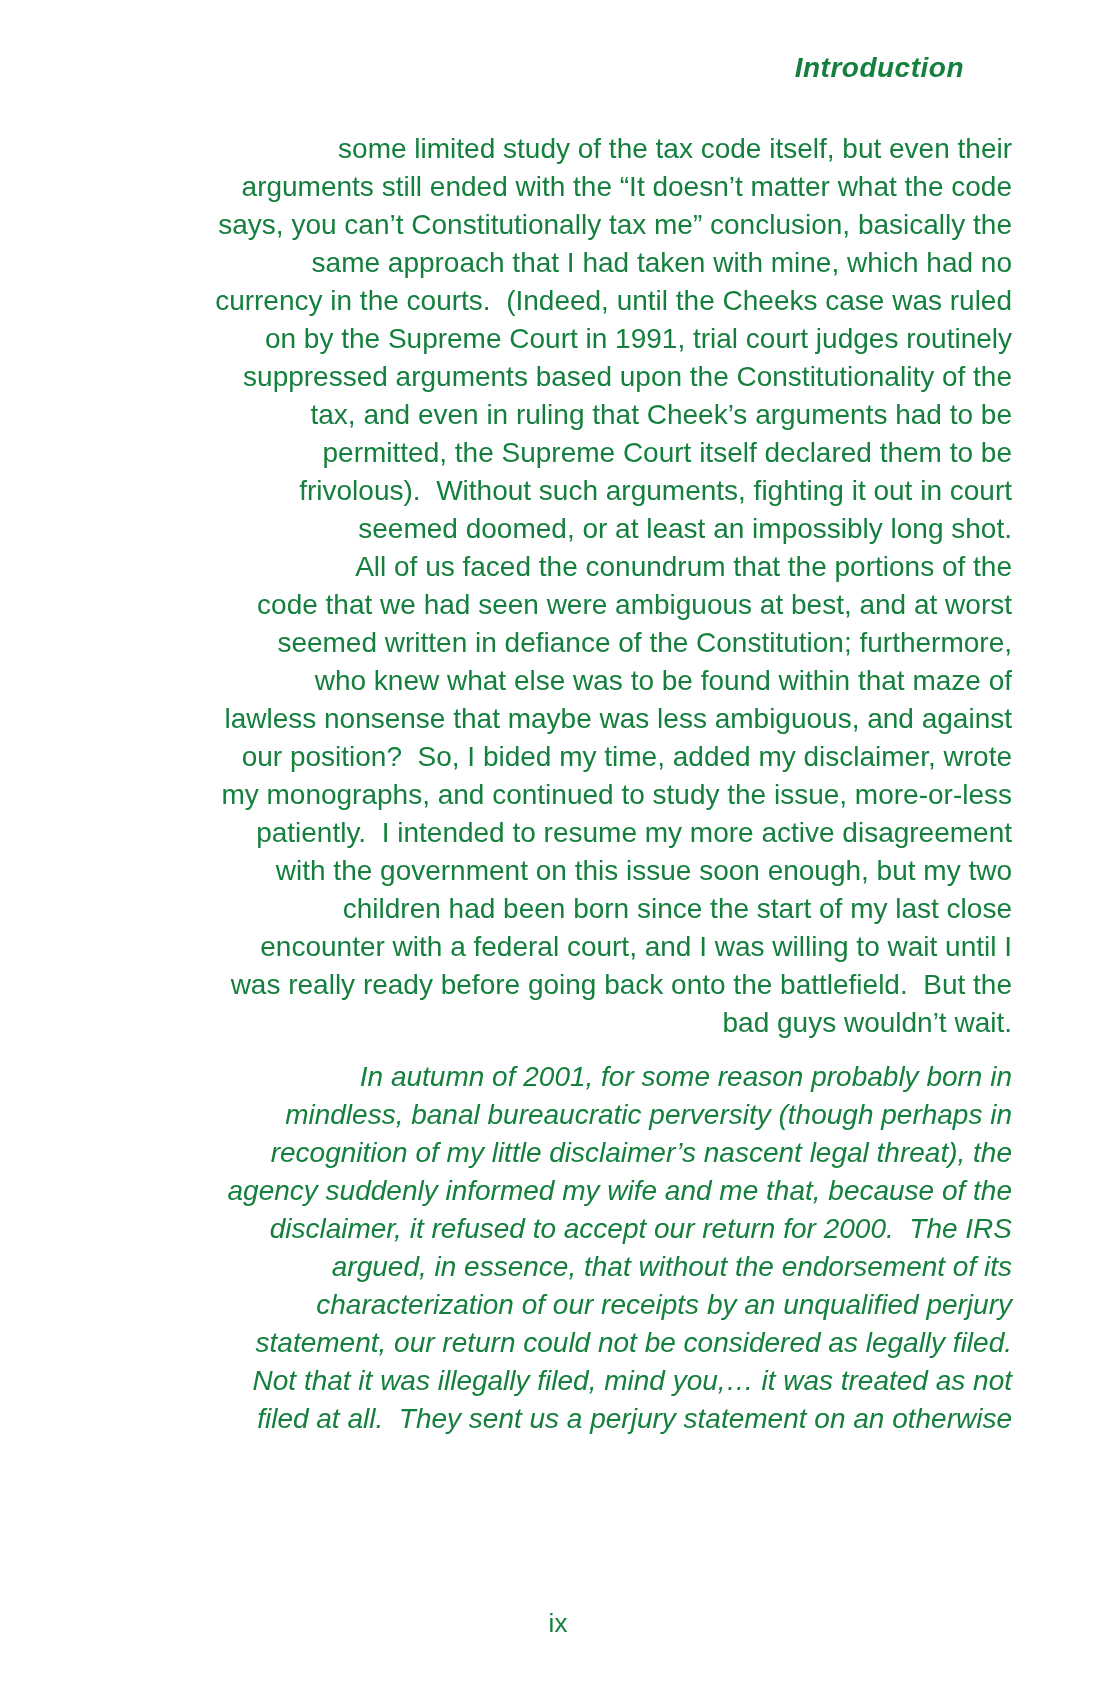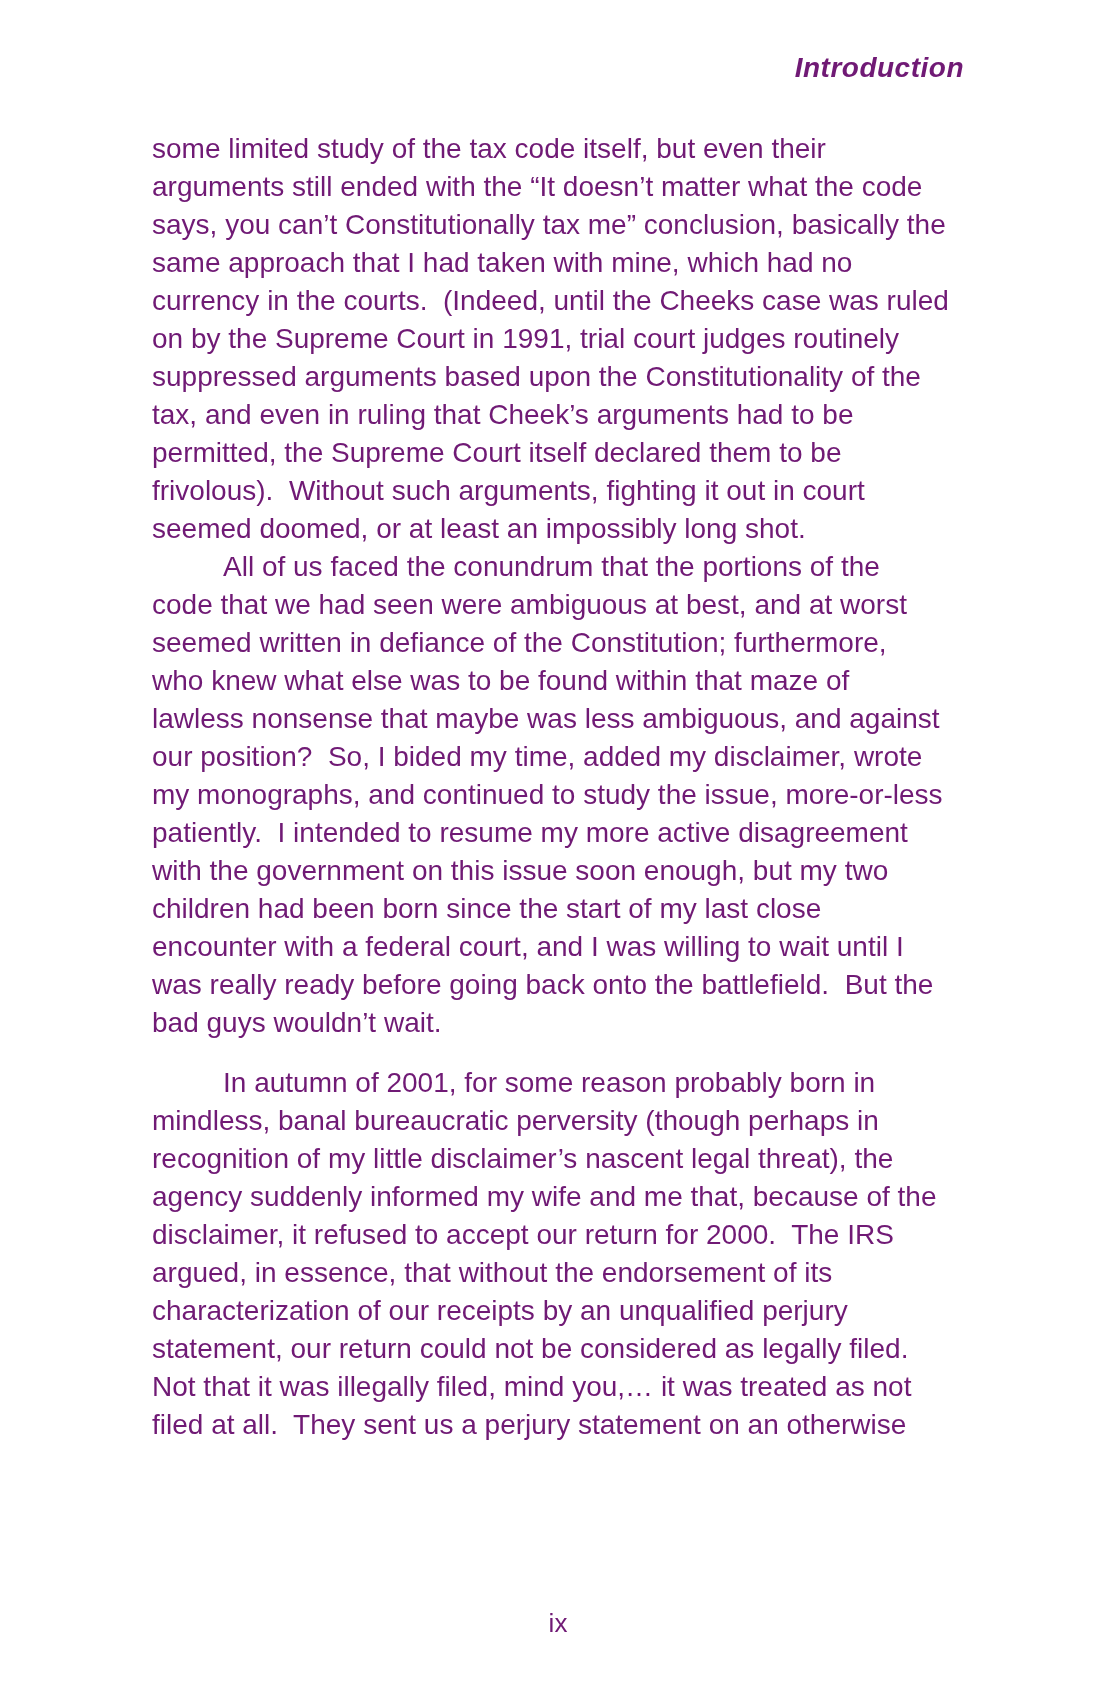--- a/index.html
+++ b/index.html
@@ -5,21 +5,21 @@
   html, body {
     margin: 0;
     padding: 0;
     background: #ffffff;
   }
   .page {
     position: relative;
     width: 1100px;
     height: 1699px;
     background: #ffffff;
-    color: #701a75;
+    color: #15803d;
     font-family: "Liberation Sans", sans-serif;
     overflow: hidden;
   }
   .running-header {
     position: absolute;
     left: 152px;
     top: 52px;
     width: 812px;
     text-align: right;
     font-size: 28px;
@@ -31,28 +31,29 @@
     position: absolute;
     left: 152px;
     top: 130px;
     width: 860px;
   }
   .para {
     margin: 0;
     font-size: 28px;
     line-height: 38px;
     white-space: pre;          
-    text-align: left;
+    text-align: right;
     letter-spacing: 0px;
   }
   .para.indent {
     text-indent: 71px;
   }
   .para.space-before {
-    margin-top: 22px;
+    margin-top: 16px;
+    font-style: italic;
   }
   .folio {
     position: absolute;
     left: 152px;
     top: 1608px;
     width: 812px;
     text-align: center;
     font-size: 26px;
   }
 </style>

